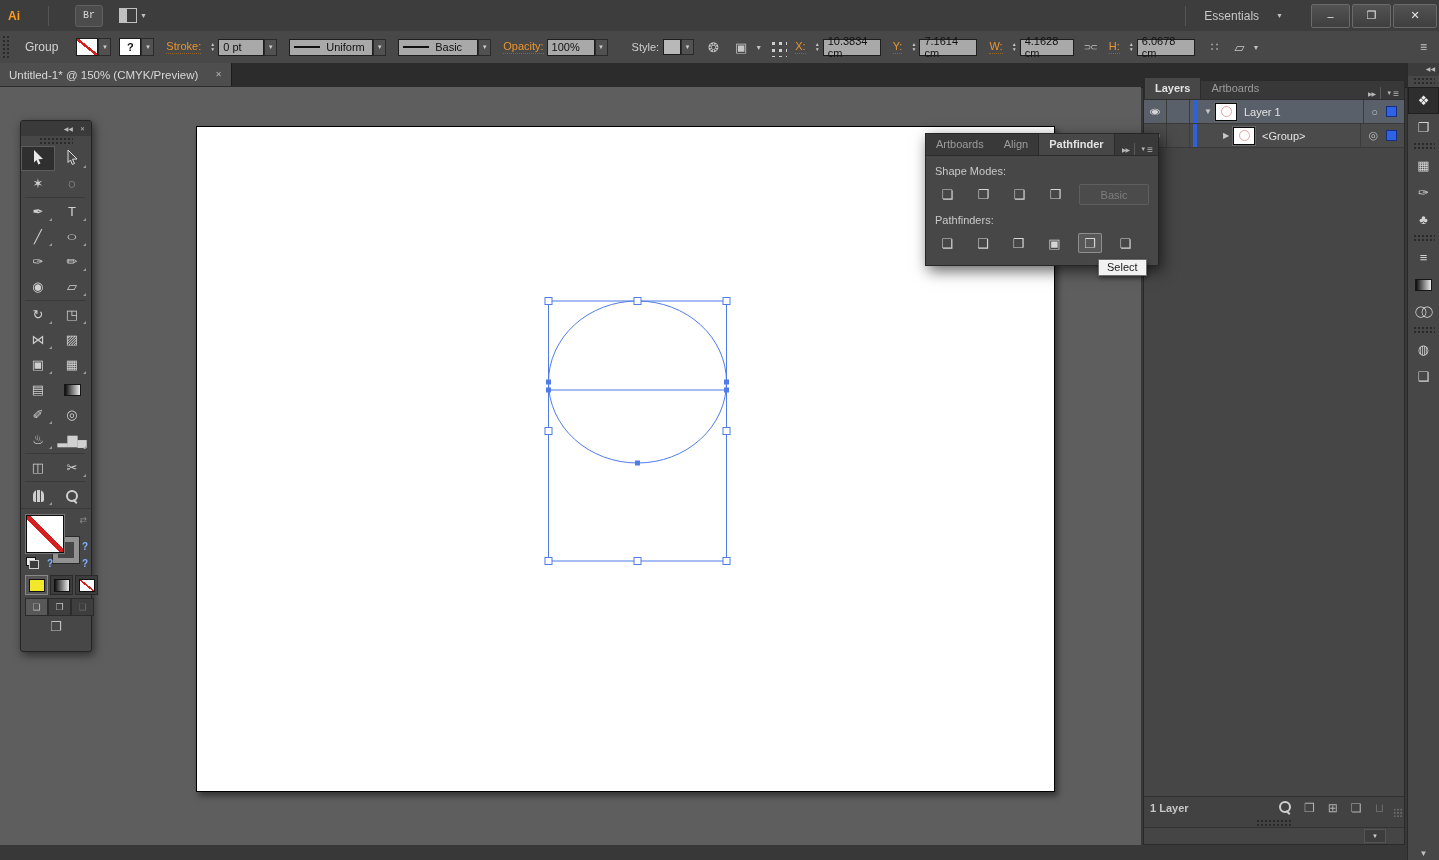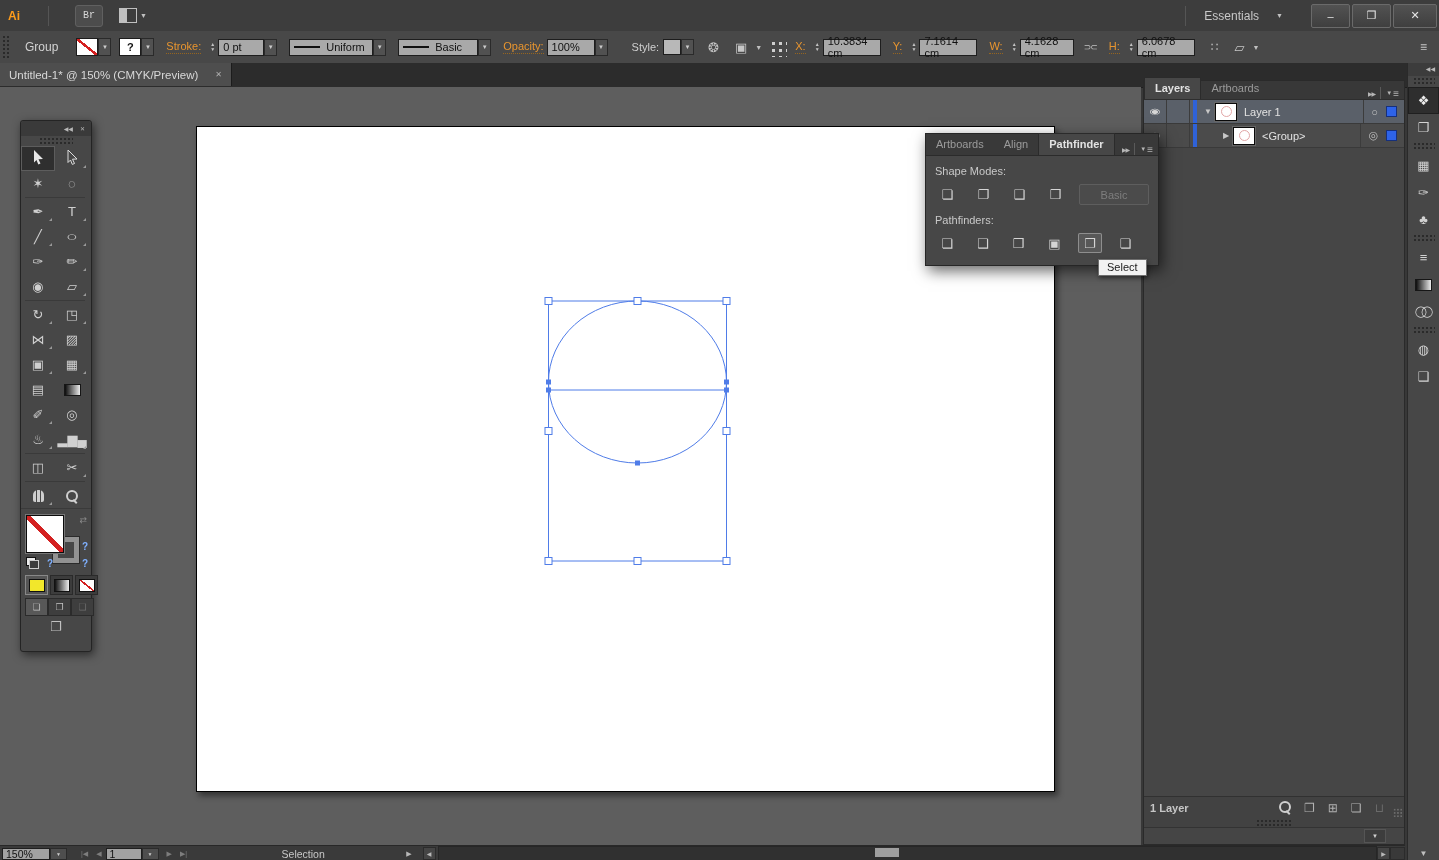--- a/index.html
+++ b/index.html
@@ -613,32 +613,14 @@
         <div class="dock-icon">
           <span class="g-txt">◍</span>
         </div>
         <div class="dock-icon">
           <span class="g-txt">❑</span>
         </div>
       </div>
     <div id="dock-bottom">▼</div>
   </div>
 
-  <div id="statusbar">
-    <span class="sb-field" style="width:48px;margin-left:2px">150%</span>
-    <span class="sb-dd">▼</span>
-    <span class="sb-nav" style="margin-left:10px">|◀</span>
-    <span class="sb-nav">◀</span>
-    <span class="sb-field" style="width:36px">1</span>
-    <span class="sb-dd">▼</span>
-    <span class="sb-nav" style="margin-left:4px">▶</span>
-    <span class="sb-nav">▶|</span>
-    <span id="sb-status">Selection</span>
-    <span id="sb-status-arrow">▶</span>
-    <span class="sb-arrow" style="margin-left:6px">◀</span>
-    <div id="hscroll">
-      <div id="hthumb"></div>
-    </div>
-    <span class="sb-arrow">▶</span>
-    <span id="sb-corner"></span>
-  </div>
 
 </div>
 
 </body></html>

